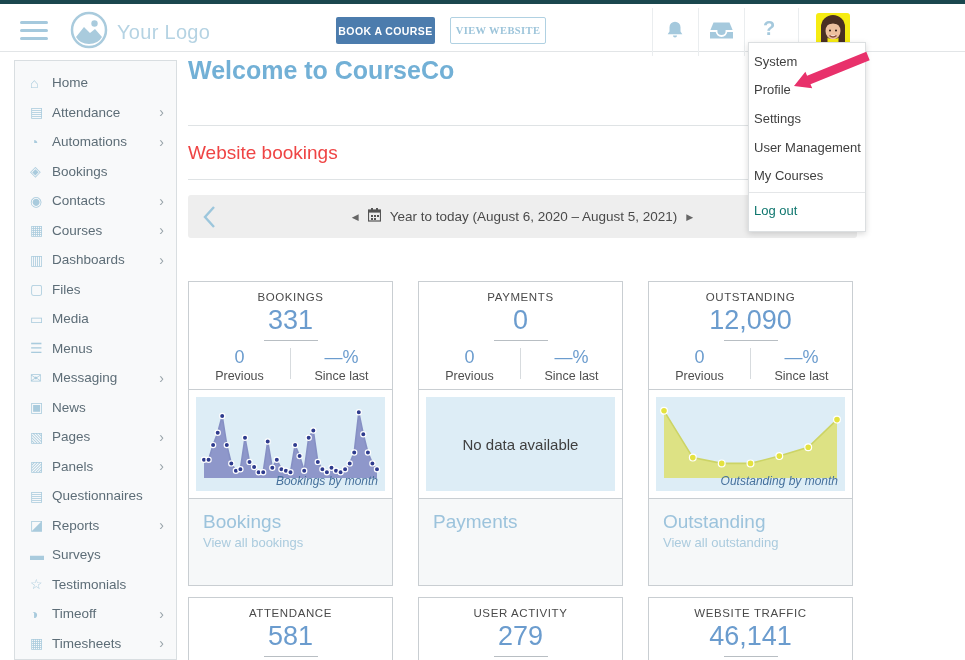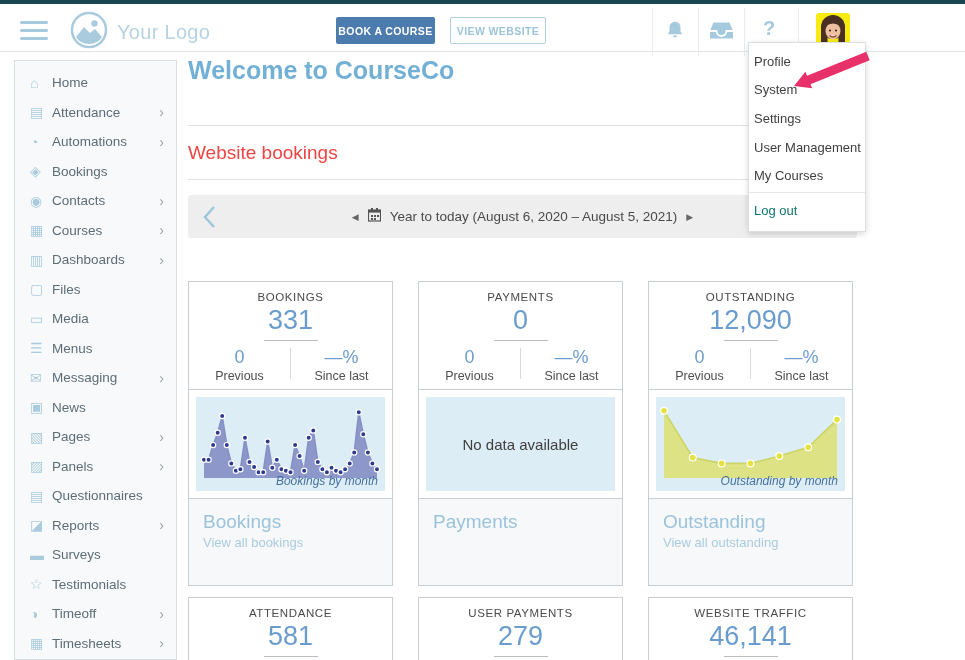--- a/index.html
+++ b/index.html
@@ -12,21 +12,21 @@
     border-bottom:1px solid #e2e5e7; }
   .hamburger { position:absolute; left:20px; top:17px; width:28px; height:19px; cursor:pointer; }
   .hamburger div { height:3px; background:#a5c9dd; border-radius:2px; margin-bottom:5px; }
   .logo-wrap { position:absolute; left:70px; top:7px; display:flex; align-items:center; }
   .logo-text { font-size:20px; color:#b5d3e3; margin-left:9px; letter-spacing:.3px; }
   .btn-primary { position:absolute; left:336px; top:13px; width:99px; height:27px; background:#4c7cad;
     color:#fff; border:none; font-size:10.5px; font-weight:bold; letter-spacing:.4px; border-radius:2px;
     font-family:"Liberation Sans", sans-serif; cursor:pointer; }
   .btn-outline { position:absolute; left:450px; top:13px; width:96px; height:27px; background:#fff;
     color:#9cc4da; border:1px solid #b0d1e2; font-size:10.5px; font-weight:bold; letter-spacing:.4px;
-    border-radius:2px; font-family:Liberation Sans, sans-serif; cursor:pointer; }
+    border-radius:2px; font-family:Liberation Serif, serif; cursor:pointer; }
   .hdr-sep { position:absolute; top:4px; width:1px; height:48px; background:#eaedef; }
   .hdr-icon { position:absolute; cursor:pointer; }
   .help-glyph { font-size:20px; font-weight:bold; color:#a5c9dd; }
   .avatar { position:absolute; left:816px; top:9px; width:34px; height:34px; border-radius:3px;
     overflow:hidden; cursor:pointer; }
 
   
   .sidebar { position:absolute; left:14px; top:60px; width:163px; height:600px; background:#f8f9fa;
     border:1px solid #d9dee1; padding-top:7px; overflow:hidden; }
   .sb-item { height:29.5px; display:flex; align-items:center; padding:0 12px 0 15px; cursor:pointer; }
@@ -412,34 +412,34 @@
   </div>
 </div>
 
 <div class="cards-row" style="top:597px">
   <div class="card-mini">
     <div class="card-label">ATTENDANCE</div>
     <div class="card-value">581</div>
     <div class="card-underline"></div>
   </div>
   <div class="card-mini">
-    <div class="card-label">USER PAYMENTS</div>
+    <div class="card-label">USER ACTIVITY</div>
     <div class="card-value">279</div>
     <div class="card-underline"></div>
   </div>
   <div class="card-mini">
     <div class="card-label">WEBSITE TRAFFIC</div>
     <div class="card-value">46,141</div>
     <div class="card-underline"></div>
   </div>
 </div>
 
 <div class="dropdown">
+    <div class="dd-item">System</div>
     <div class="dd-item">Profile</div>
-    <div class="dd-item">System</div>
     <div class="dd-item">Settings</div>
     <div class="dd-item">User Management</div>
     <div class="dd-item">My Courses</div>
     <div class="dd-divider"></div>
     <div class="dd-logout">Log out</div>
   </div>
 
 <svg class="annotation-arrow" width="92" height="44" viewBox="0 0 92 44">
   <polygon points="14,36 25.4,21.7 27.1,25.8 86.3,1.8 89.7,10.2 30.5,34.2 32.2,38.3" fill="#e8316b"></polygon>
 </svg>

